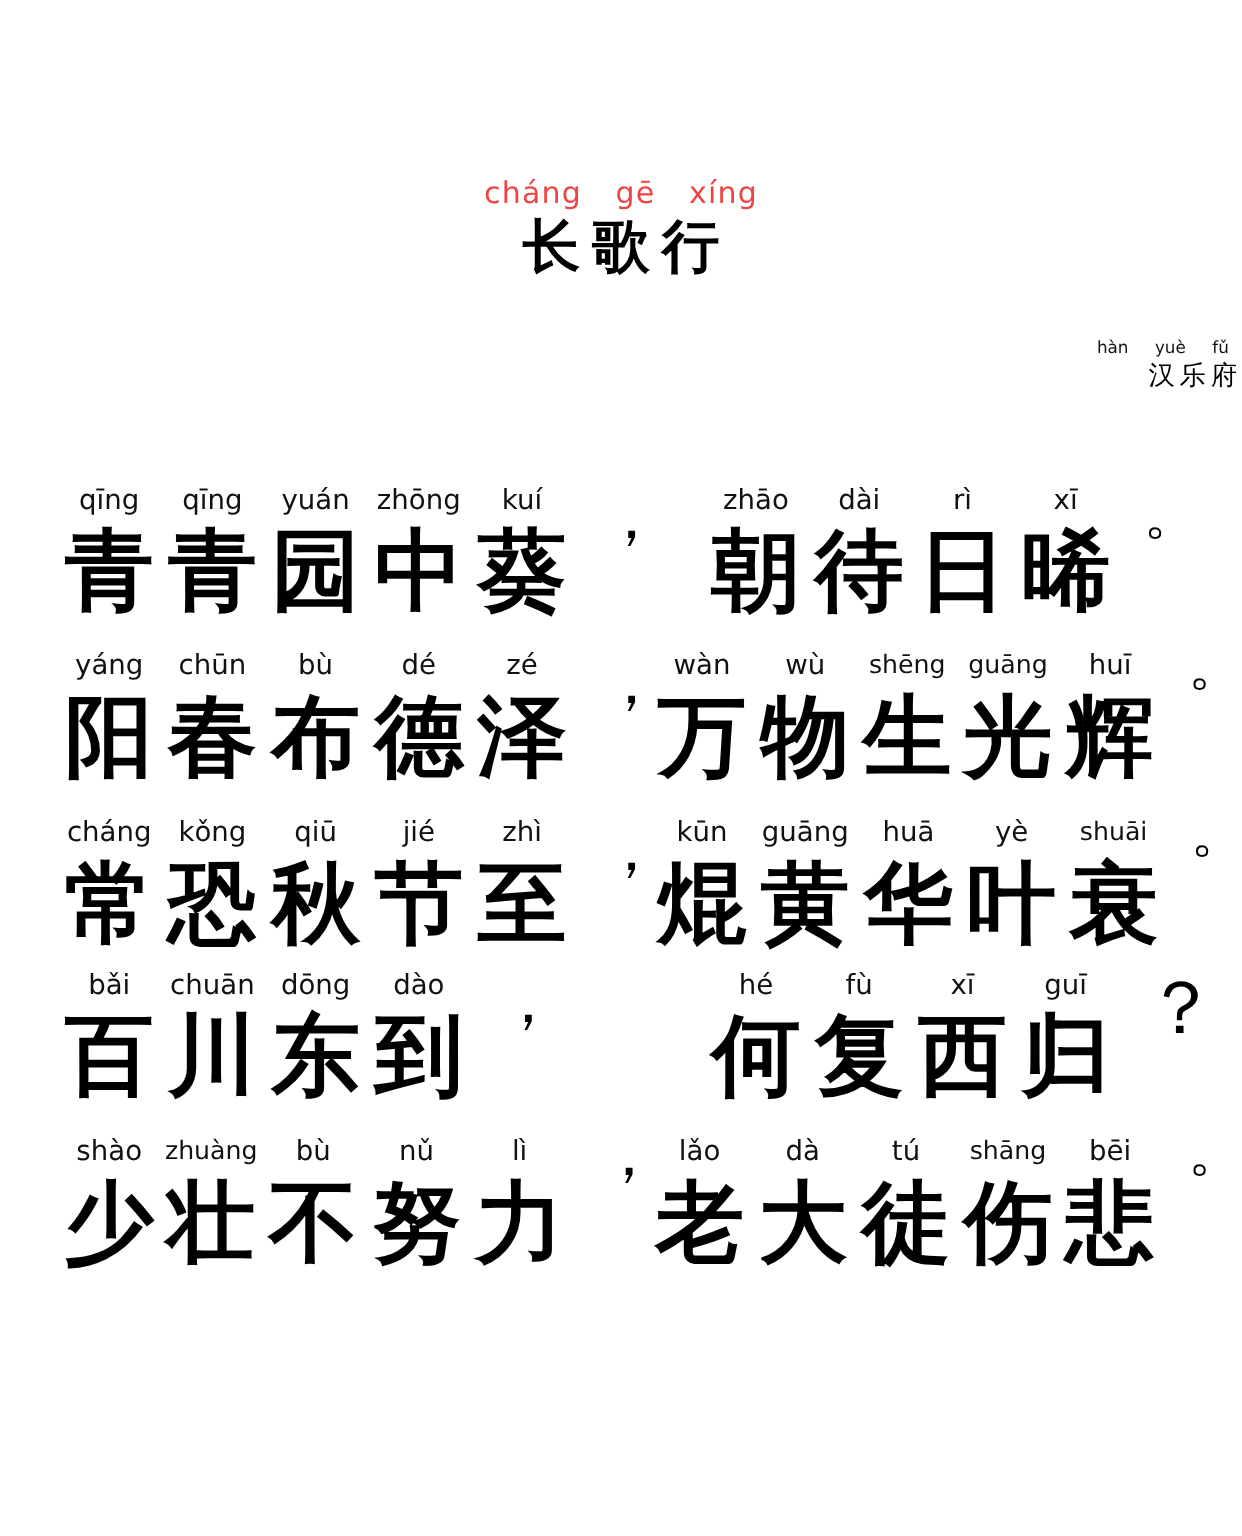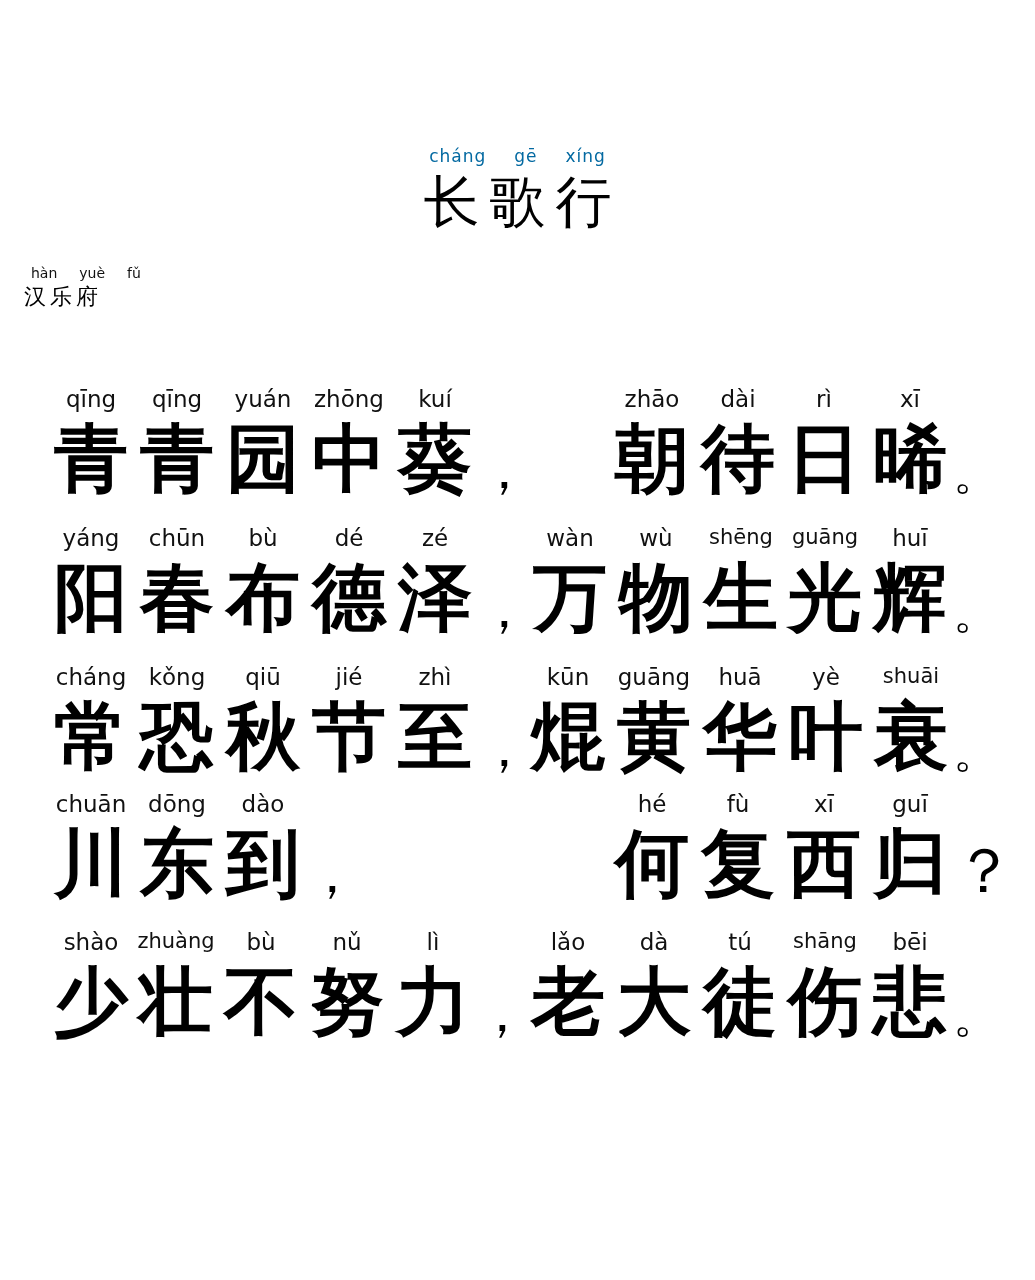--- a/index.html
+++ b/index.html
@@ -21,39 +21,39 @@
     box-sizing: border-box;
   }
 
   
   .title-block {
     text-align: center;
     padding-top: 148px;
   }
   .title-pinyin {
     font-family: "DejaVu Sans", sans-serif;
-    font-size: 17px;
+    font-size: 25px;
     letter-spacing: 1px;
-    color: #0369a1;
+    color: #ef4444;
     line-height: 1;
     margin-bottom: 8px;
   }
   .title-pinyin span { display: inline-block; margin: 0 14px; }
   .title-han {
     font-family: "DejaVu Serif", serif;
-    font-size: 56px;
-    font-weight: 400;
+    font-size: 48px;
+    font-weight: 700;
     line-height: 1.05;
     letter-spacing: 10px;
     text-indent: 10px;
   }
 
   .author-block {
-    text-align: left;
-    margin-top: 34px;
+    text-align: right;
+    margin-top: 52px;
     padding-left: 20px;
   }
   .author-pinyin {
     font-family: "DejaVu Sans", sans-serif;
     font-size: 14px;
     color: #111;
     line-height: 1;
     margin-bottom: 5px;
   }
   .author-pinyin span { display: inline-block; margin: 0 11px; }
@@ -72,21 +72,21 @@
     padding: 0 46px 0 48px;
   }
   .line {
     display: flex;
     align-items: flex-end;
     justify-content: space-between;
     margin-bottom: 14px;
   }
   .half {
     display: flex;
-    align-items: flex-end;
+    gap: 22px;
   }
   .half.first { margin-right: 6px; }
 
   .ch-group {
     display: flex;
     align-items: flex-end;
   }
   .ch {
     width: 86px;
     text-align: center;
@@ -302,20 +302,24 @@
             </div>
         </div>
         <span class="punc end">。</span>
       </div>
     </div>
 
     <div class="line">
       <div class="half first">
         <div class="ch-group">
           <div class="ch">
+              <span class="py">bǎi</span>
+              <span class="hz">百</span>
+            </div>
+          <div class="ch">
               <span class="py">chuān</span>
               <span class="hz">川</span>
             </div>
           <div class="ch">
               <span class="py">dōng</span>
               <span class="hz">东</span>
             </div>
           <div class="ch">
               <span class="py">dào</span>
               <span class="hz">到</span>

